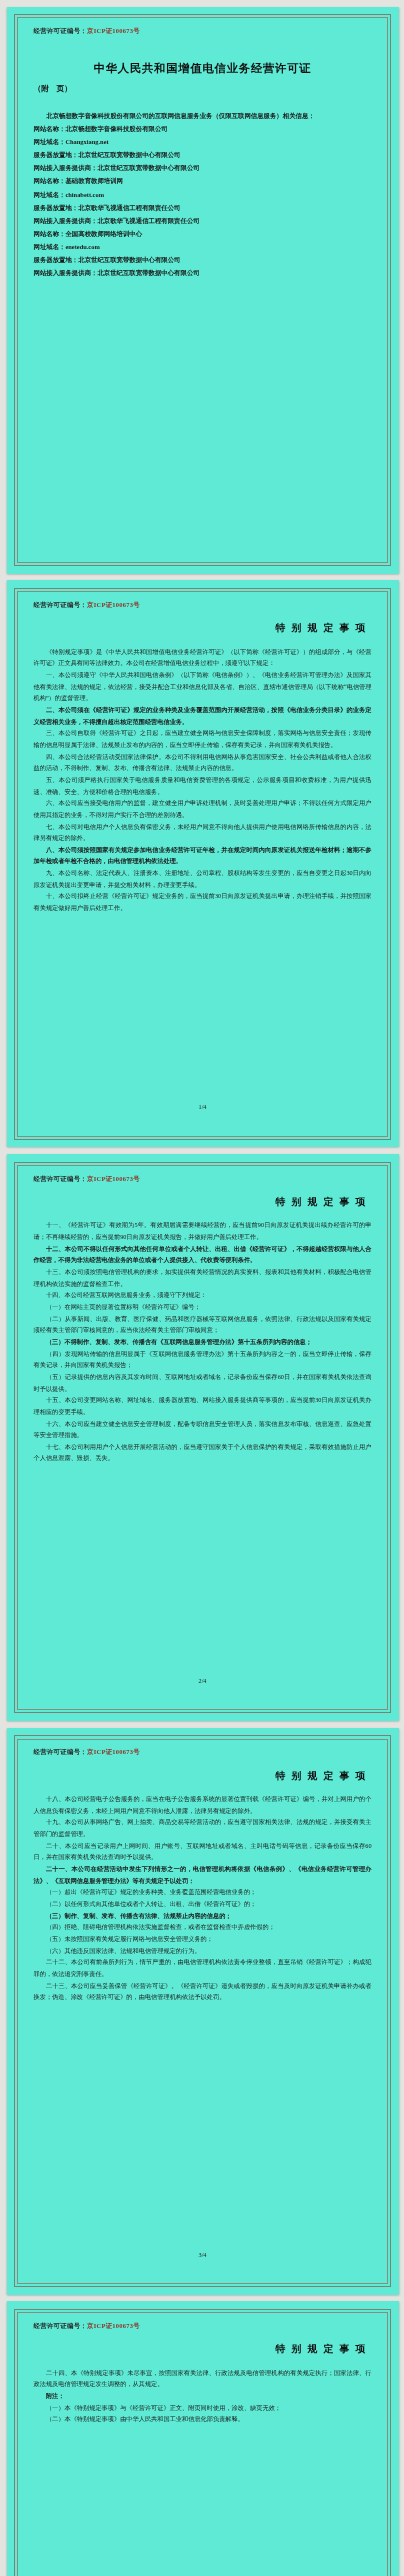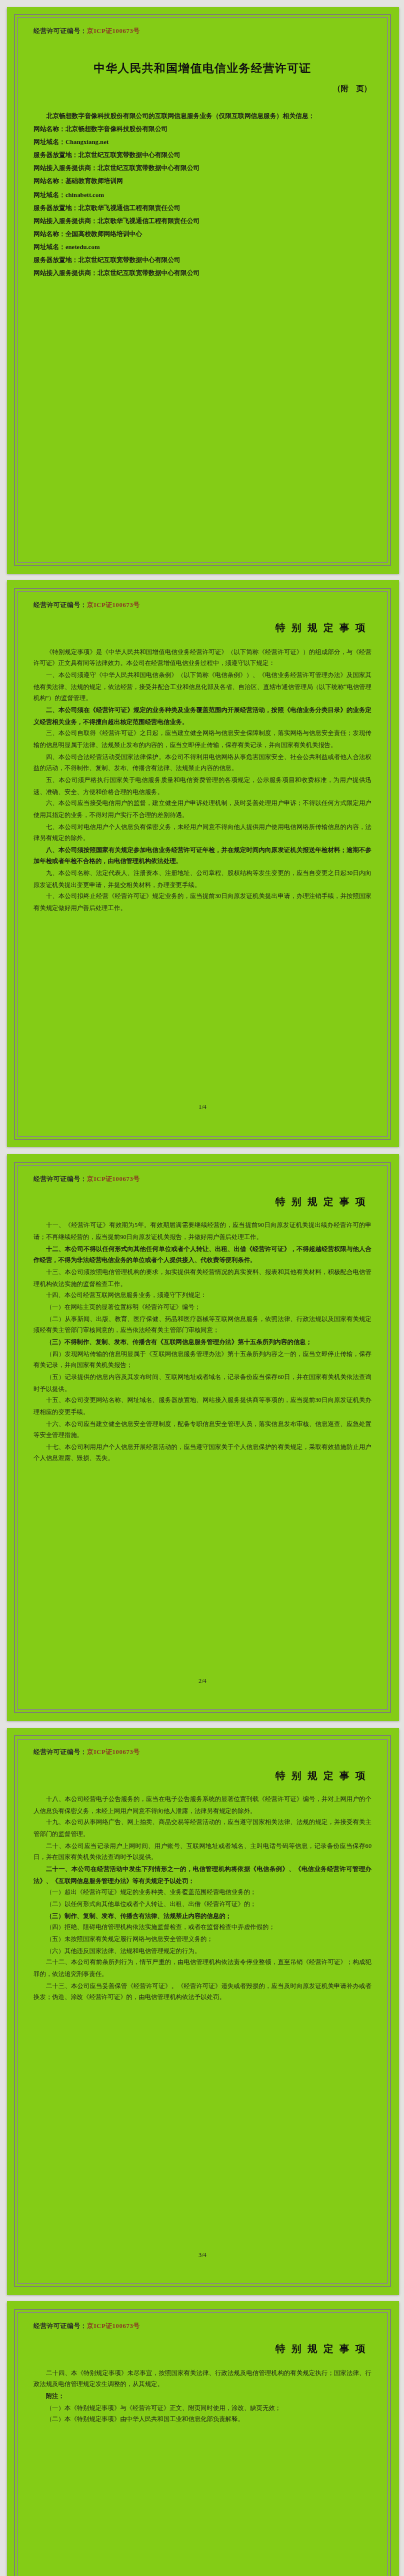--- a/index.html
+++ b/index.html
@@ -7,40 +7,40 @@
     width:405px;
     background:#e3e3e0;
     font-family:"Liberation Serif","DejaVu Serif",serif;
   }
   .canvas { padding-top:6.7px; }
   .page {
     position:relative;
     width:392px;
     height:567px;
     margin:0 auto 6.7px auto;
-    background:#84cc16;
+    background:#5eead4;
     box-shadow:0 0.5px 2.1px rgba(0,0,0,0.35);
     box-sizing:border-box;
   }
   .frame-a { position:absolute; inset:7.7px; border:1.5px solid #7d8172; pointer-events:none; }
   .frame-b { position:absolute; inset:10.8px; border:0.5px solid #8a8d7c; pointer-events:none; }
   .content { position:absolute; top:20.6px; left:27px; right:27px; bottom:20.6px; }
   .hdr { font-size:6.4px; font-weight:bold; color:#2a2a2a; letter-spacing:0.3px; }
   .hdr .num { color:#8b3626; }
   .doc-title {
     margin:25px 0 0 0;
     text-align:center;
     font-size:11.3px;
     font-weight:bold;
     letter-spacing:0.8px;
     color:#111;
   }
   .doc-sub {
     margin-top:8.2px;
-    text-align:right;
+    text-align:left;
     font-size:7.7px;
     font-weight:bold;
     color:#111;
   }
   .prov-title {
     margin:12.4px 0 0 0;
     text-align:right;
     font-size:9.8px;
     font-weight:bold;
     letter-spacing:6.2px;

